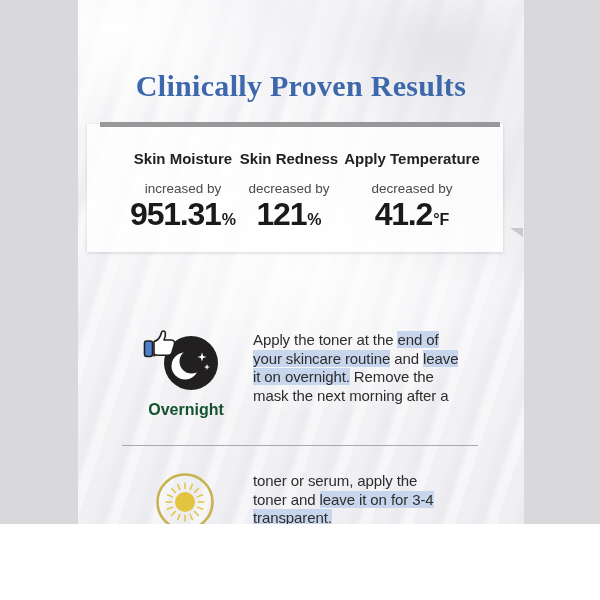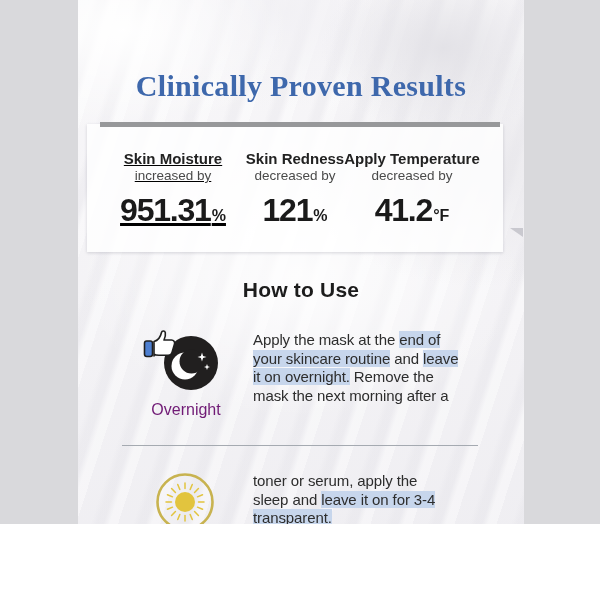--- a/index.html
+++ b/index.html
@@ -47,38 +47,38 @@
     box-shadow:0 1px 3px rgba(120,120,132,.28);
   }
   .stats-bar{
     position:absolute; left:100px; top:122px; width:400px; height:5px;
     background:var(--accent-bar);
   }
   .stat{
     position:absolute; top:150px; transform:translateX(-50%);
     text-align:center; white-space:nowrap;
   }
-  .stat-1{left:173px;text-decoration:underline;} .stat-2{left:295px;} .stat-3{left:412px;}
+  .stat-1{left:183px;} .stat-2{left:289px;} .stat-3{left:412px;}
   .stat-name{font-size:15px; font-weight:700; color:#222; line-height:1.15;}
-  .stat-sub{font-size:13.5px; color:#4a4a4a; line-height:1.25; margin-top:1px;}
+  .stat-sub{font-size:13.5px; color:#4a4a4a; line-height:1.25; margin-top:14px;}
   .stat-value{
-    font-size:32px; font-weight:700; color:#1a1a1a; margin-top:9px;
+    font-size:32px; font-weight:700; color:#1a1a1a; 
     letter-spacing:-1.2px; line-height:1;
   }
   .stat-unit{font-size:16px; font-weight:700; letter-spacing:0; margin-left:1px;}
   .howto-title{
     position:absolute; left:78px; top:278px; width:446px; text-align:center;
     font-size:21px; font-weight:700; color:#1c1c1c; letter-spacing:.2px;
   }
   .step-icon{position:absolute;}
   .icon-overnight{left:142px; top:327px;}
   .icon-daytime{left:154px; top:471px;}
   .step-label{
     position:absolute; transform:translateX(-50%); white-space:nowrap;
-    font-size:16px; font-weight:400; color:#701a75;
+    font-size:16px; font-weight:700; color:#14532d;
   }
   .label-overnight{left:186px; top:401px;}
   .label-daytime{left:185px; top:538px;}
   .step-text{
     position:absolute; left:253px; width:215px;
     font-size:15px; line-height:18.6px; color:#2d2d2d; letter-spacing:-.1px;
   }
   .text-overnight{top:331px;}
   .text-daytime{top:472px;}
   .tline{white-space:nowrap;}
@@ -111,36 +111,35 @@
     <div class="stat-sub">decreased by</div>
     <div class="stat-value"><span>121</span><span class="stat-unit">%</span></div>
   </div>
 
   <div class="stat stat-3">
     <div class="stat-name">Apply Temperature</div>
     <div class="stat-sub">decreased by</div>
     <div class="stat-value"><span>41.2</span><span class="stat-unit">°F</span></div>
   </div>
 
-  <div class="howto-title">How to Use</div>
 
   <svg class="step-icon icon-overnight" width="80" height="66" viewBox="0 0 80 66">
     <circle cx="49" cy="36" r="27" fill="var(--night-icon)"></circle>
     <circle cx="43" cy="39" r="13.5" fill="#ffffff"></circle>
     <circle cx="49.5" cy="34.5" r="12" fill="var(--night-icon)"></circle>
     <path d="M0 -4.5 L1.1 -1.1 L4.5 0 L1.1 1.1 L0 4.5 L-1.1 1.1 L-4.5 0 L-1.1 -1.1 Z" transform="translate(60,30)" fill="#ffffff"></path>
     <path d="M0 -3 L0.8 -0.8 L3 0 L0.8 0.8 L0 3 L-0.8 0.8 L-3 0 L-0.8 -0.8 Z" transform="translate(65,40)" fill="#ffffff"></path>
     <g>
       <rect x="2.5" y="14" width="8" height="15.5" rx="2.2" fill="var(--thumb-cuff)" stroke="#1f1f1f" stroke-width="1.6"></rect>
       <path d="M12 29 V14.5 c4 -1 6.5 -4.5 7.5 -9 c0.4 -2 3.4 -2 3.8 0.2 c0.4 2.2 -0.2 5 -1.3 7.3 h7.5 c2.2 0 3.6 2 3 4 l-2.5 8.5 c-0.5 1.8 -2 2.8 -3.9 2.8 h-9.1 c-2 0 -4 -0.4 -5 -1.3 z" fill="#ffffff" stroke="#1f1f1f" stroke-width="1.6" stroke-linejoin="round"></path>
     </g>
   </svg>
   <div class="step-label label-overnight">Overnight</div>
   <div class="step-text text-overnight">
-      <div class="tline"><span>Apply the mask at the </span><span class="hl">end of</span></div>
+      <div class="tline"><span>Apply the toner at the </span><span class="hl">end of</span></div>
       <div class="tline"><span class="hl">your skincare routine</span><span> and </span><span class="hl">leave</span></div>
       <div class="tline"><span class="hl">it on overnight.</span><span> Remove the</span></div>
       <div class="tline"><span>mask the next morning after a</span></div>
     </div>
 
   <div class="divider"></div>
 
   <svg class="step-icon icon-daytime" width="62" height="62" viewBox="0 0 62 62">
     <circle cx="31" cy="31" r="27.5" fill="none" stroke="var(--sun-ring)" stroke-width="2.6"></circle>
     <circle cx="31" cy="31" r="10" fill="var(--sun-gold)"></circle>
@@ -159,16 +158,16 @@
       <line x1="31" y1="12" x2="31" y2="17.5" transform="rotate(247.5 31 31)"></line>
       <line x1="31" y1="12" x2="31" y2="17.5" transform="rotate(270 31 31)"></line>
       <line x1="31" y1="12" x2="31" y2="17.5" transform="rotate(292.5 31 31)"></line>
       <line x1="31" y1="12" x2="31" y2="17.5" transform="rotate(315 31 31)"></line>
       <line x1="31" y1="12" x2="31" y2="17.5" transform="rotate(337.5 31 31)"></line>
     </g>
   </svg>
   <div class="step-label label-daytime">Proven</div>
   <div class="step-text text-daytime">
       <div class="tline"><span>toner or serum, apply the</span></div>
-      <div class="tline"><span>sleep and </span><span class="hl">leave it on for 3-4</span></div>
+      <div class="tline"><span>toner and </span><span class="hl">leave it on for 3-4</span></div>
       <div class="tline"><span class="hl">transparent.</span></div>
     </div>
 </div>
 
 </body></html>

